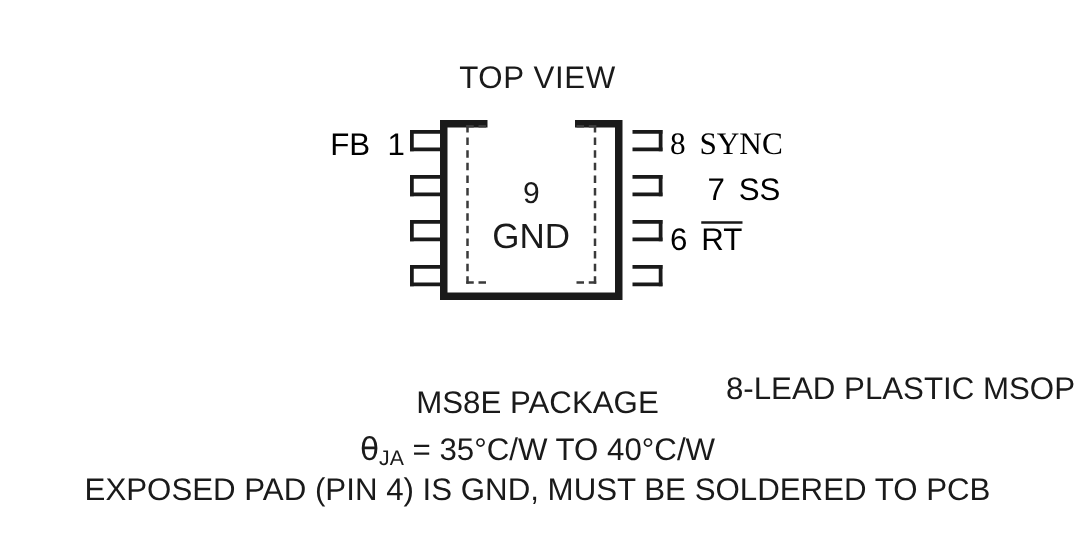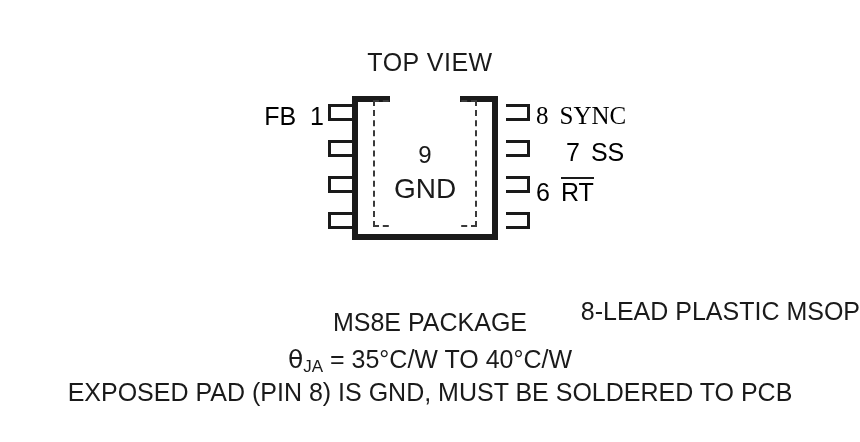--- a/index.html
+++ b/index.html
@@ -163,15 +163,15 @@
   </div>
   <div class="pinrow right" style="top: 177px;">
     <span class="pnum">6</span><span class="pname ovl">RT</span>
   </div>
 
   <div class="txt caption" id="cap1">MS8E PACKAGE</div>
   <div class="txt caption" id="cap2">8-LEAD PLASTIC MSOP</div>
   <div class="txt caption" id="cap3">
     <span class="theta">θ</span><span class="sub">JA</span><span> = 35°C/W TO 40°C/W</span>
   </div>
-  <div class="txt caption" id="cap4">EXPOSED PAD (PIN 8) IS GND, MUST BE SOLDERED TO PCB</div>
+  <div class="txt caption" id="cap4">EXPOSED PAD (PIN 4) IS GND, MUST BE SOLDERED TO PCB</div>
 
 </div>
 
 </body></html>

